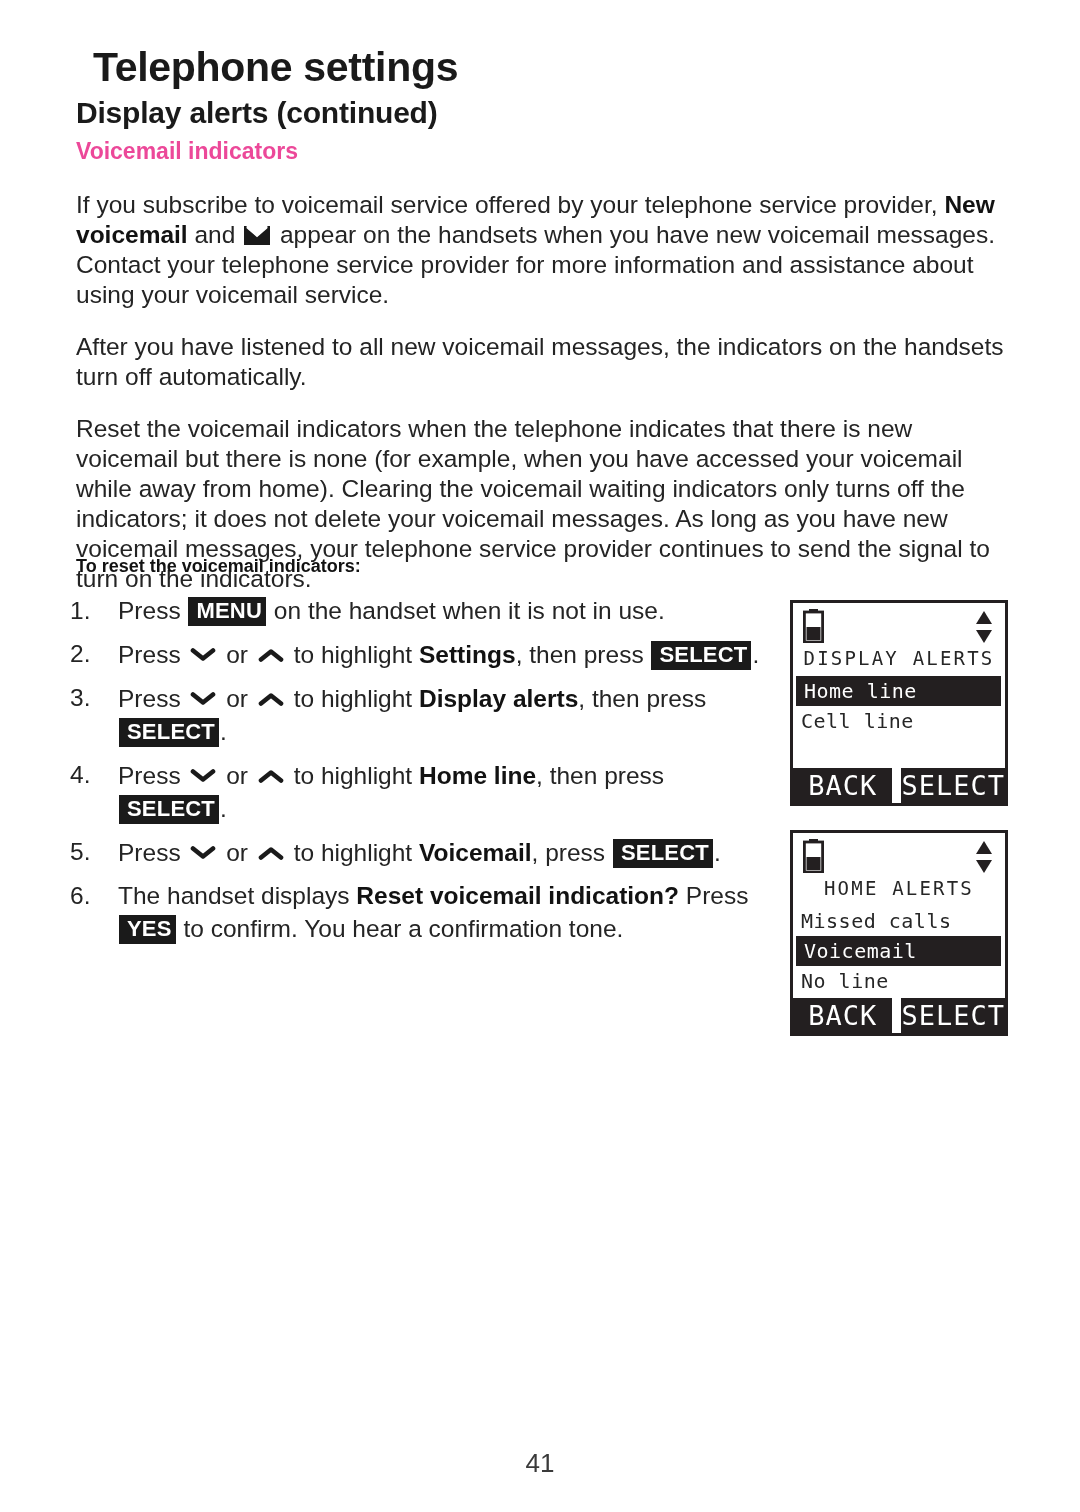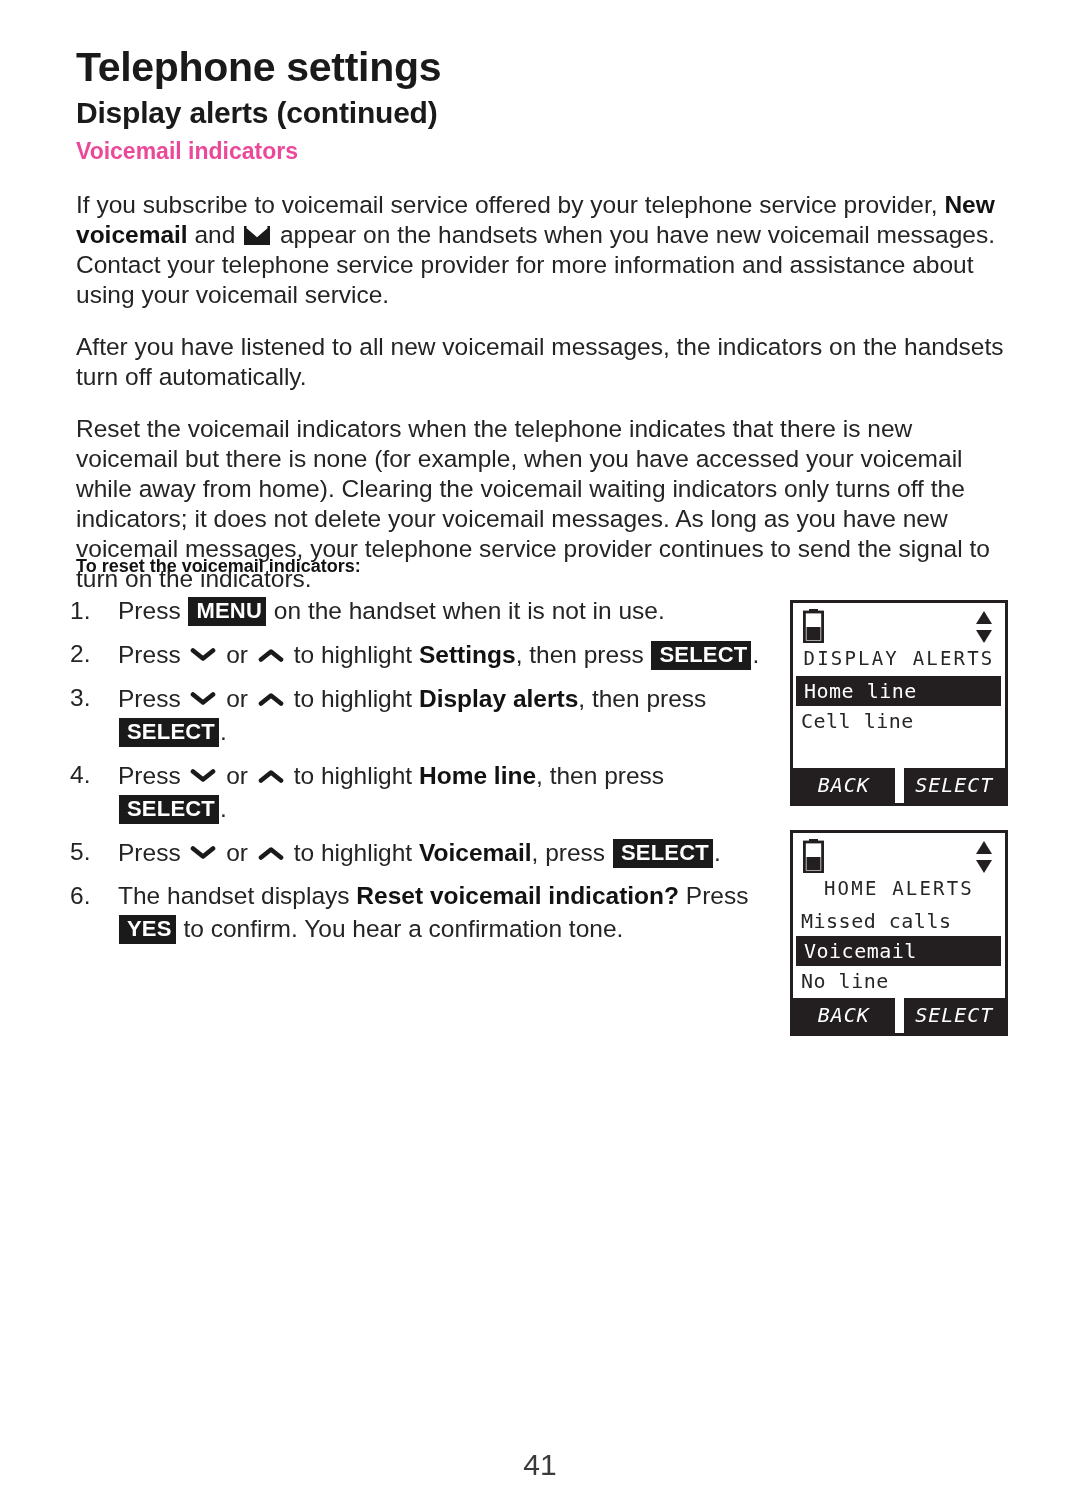--- a/index.html
+++ b/index.html
@@ -18,21 +18,21 @@
   .page {
     position: absolute;
     left: 0; top: 0;
     width: 1080px;
     height: 1512px;
   }
 
   
   .h-chapter {
     position: absolute;
-    left: 76px;
+    left: 93px;
     top: 44px;
     font-size: 41px;
     font-weight: bold;
     letter-spacing: -0.3px;
     color: #1a1a1a;
   }
   .h-section {
     position: absolute;
     left: 76px;
     top: 96px;
@@ -215,42 +215,41 @@
     bottom: 0;
     width: 100%;
     height: 35px;
     background: #231f20;
     display: flex;
   }
   .lcd-soft {
     flex: 1 1 50%;
     text-align: center;
     font-family: "DejaVu Sans Mono", monospace;
-    font-size: 20px;
+    font-size: 27px;
     line-height: 35px;
     color: #ffffff;
     letter-spacing: 1px;
-    font-style: italic;
   }
   .lcd-notch {
     width: 9px;
     flex: 0 0 9px;
     background: #ffffff;
     margin-top: -6px;
     height: 41px;
   }
 
   
   .page-num {
     position: absolute;
     left: 0;
     top: 1448px;
     width: 1080px;
     text-align: center;
-    font-size: 30px;
+    font-size: 26px;
     color: #3a3a3a;
   }
 </style>
 </head>
 <body>
 
 <div class="page">
 
   <div class="h-chapter">Telephone settings</div>
   <div class="h-section">Display alerts (continued)</div>

